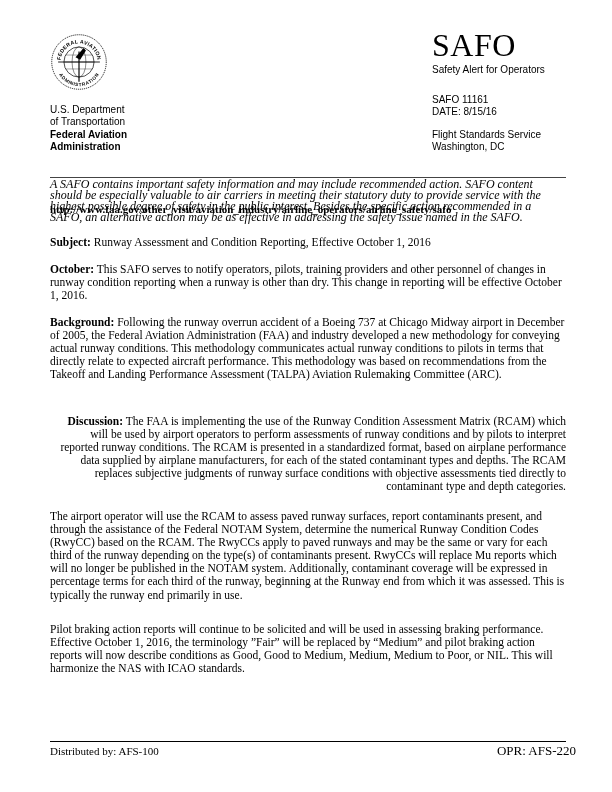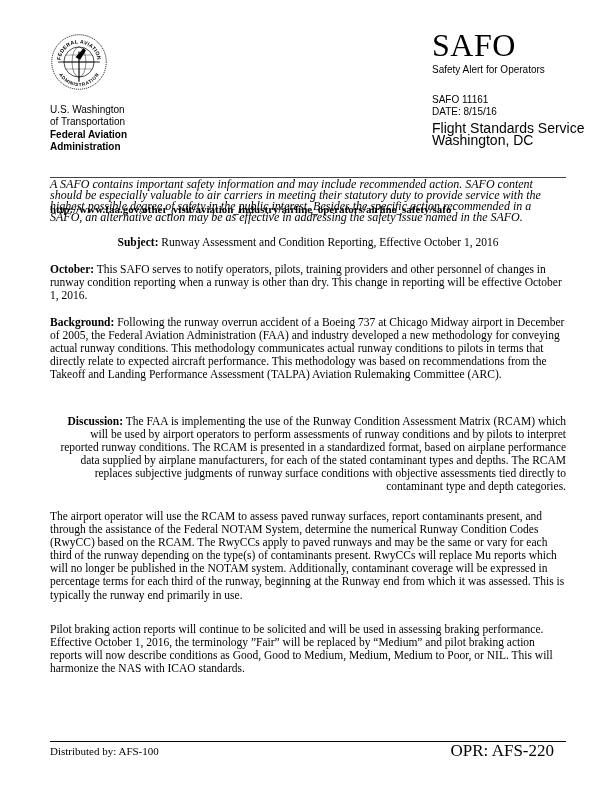--- a/index.html
+++ b/index.html
@@ -6,35 +6,35 @@
   body { width:612px; height:792px; position:relative; overflow:hidden; color:#000; }
   .serif { font-family:"Liberation Serif","DejaVu Serif",serif; }
   .sans { font-family:"Liberation Sans","DejaVu Sans",sans-serif; }
   .abs { position:absolute; }
   #seal { left:50px; top:33px; width:58px; height:58px; }
   #dept { left:50px; top:104px; font-size:10px; line-height:11.5px; }
   #agency { left:50px; top:129px; font-size:10px; line-height:11.5px; font-weight:bold; }
   #safo-title { left:432px; top:28px; font-size:32px; font-weight:normal; line-height:34px; letter-spacing:0.5px; }
   #safo-sub { left:432px; top:64px; font-size:10px; line-height:12px; }
   #safo-num { left:432px; top:94px; font-size:10px; line-height:11.5px; }
-  #service { left:432px; top:123px; font-size:14px; line-height:11.5px; }
+  #service { left:432px; top:129px; font-size:10px; line-height:11.5px; }
   #url { left:50px; top:163px; font-size:11px; font-weight:bold; line-height:13px;margin-top:40px; }
   #url-rule { left:50px; top:177px; width:516px; height:0; border-top:1.2px solid #444; }
   #disclaimer { left:50px; top:179px; width:516px; font-size:12px; font-style:italic; line-height:11px; }
   .para { left:50px; width:516px; font-size:11.5px; line-height:13.1px; }
   .para b { font-weight:bold; }
-  #subject { top:236px;text-align:center; }
+  #subject { top:236px; }
   #purpose { top:263px; }
   #background { top:316px; }
   #discussion { top:415px;text-align:right; }
   #disc2 { top:510px; }
   #disc3 { top:623px; }
   #footer-rule { left:50px; top:741px; width:516px; height:0; border-top:1.5px solid #000; }
   #footer-left { left:50px; top:745px; font-size:11px; line-height:12px; }
-  #footer-right { right:58px; top:745px; font-size:17px; line-height:12px; }
+  #footer-right { right:36px; top:745px; font-size:13px; line-height:12px; }
 </style>
 </head>
 <body>
 
 <svg id="seal" class="abs" viewBox="0 0 100 100">
   <defs>
     <path id="topArc" d="M 18 50 A 32 32 0 0 1 82 50"></path>
     <path id="botArc" d="M 16 52 A 34 34 0 0 0 84 52"></path>
   </defs>
   <circle cx="50" cy="50" r="47" fill="none" stroke="#000" stroke-width="1.5" stroke-dasharray="2 1.5"></circle>
@@ -44,21 +44,21 @@
   <line x1="27" y1="38" x2="73" y2="38" stroke="#000" stroke-width="0.6"></line>
   <line x1="27" y1="62" x2="73" y2="62" stroke="#000" stroke-width="0.6"></line>
   <line x1="14" y1="50" x2="86" y2="50" stroke="#000" stroke-width="1.5"></line>
   <line x1="50" y1="32" x2="50" y2="84" stroke="#000" stroke-width="2"></line>
   <path d="M 44 42 L 58 26 L 62 30 L 52 46 Z" fill="#000"></path>
   <text font-family="Liberation Sans, sans-serif" font-size="9" font-weight="bold" letter-spacing="0.5"><textPath href="#topArc" startOffset="50%" text-anchor="middle">FEDERAL AVIATION</textPath></text>
   <text font-family="Liberation Sans, sans-serif" font-size="8" font-weight="bold" letter-spacing="0.3"><textPath href="#botArc" startOffset="50%" text-anchor="middle" dominant-baseline="hanging">ADMINISTRATION</textPath></text>
 </svg>
 
 <div id="dept" class="abs sans">
-  <div>U.S. Washington</div>
+  <div>U.S. Department</div>
   <div>of Transportation</div>
 </div>
 <div id="agency" class="abs sans">
   <div>Federal Aviation</div>
   <div>Administration</div>
 </div>
 
 <div id="safo-title" class="abs serif">SAFO</div>
 <div id="safo-sub" class="abs sans">Safety Alert for Operators</div>
 <div id="safo-num" class="abs sans">

